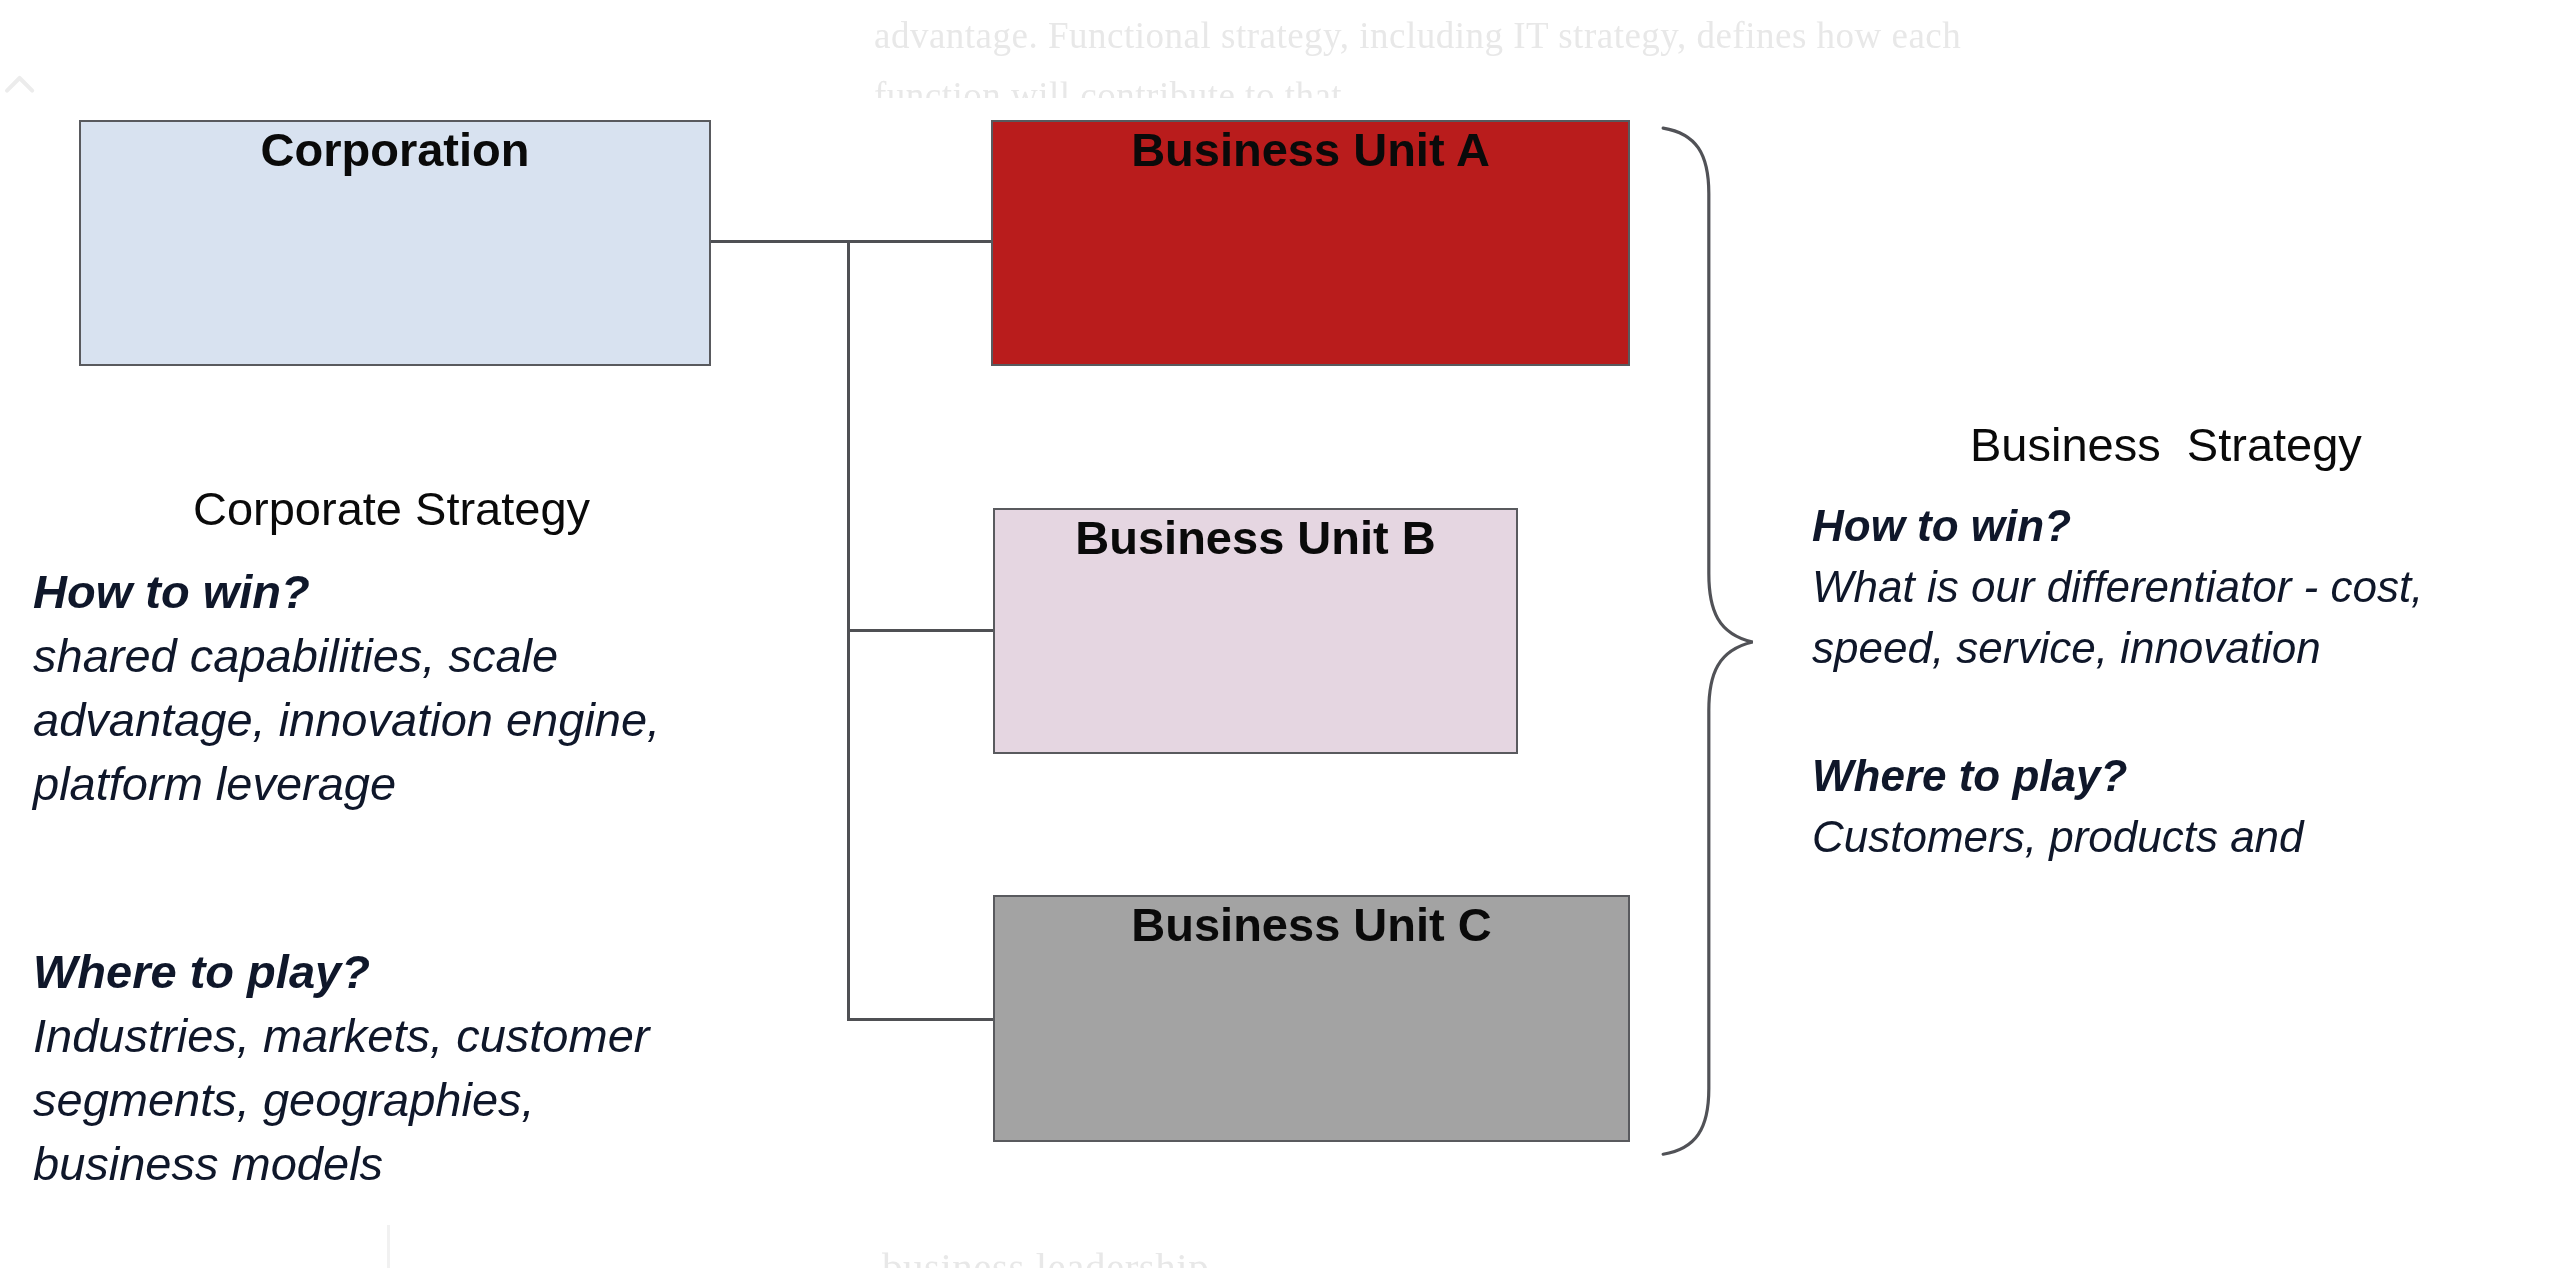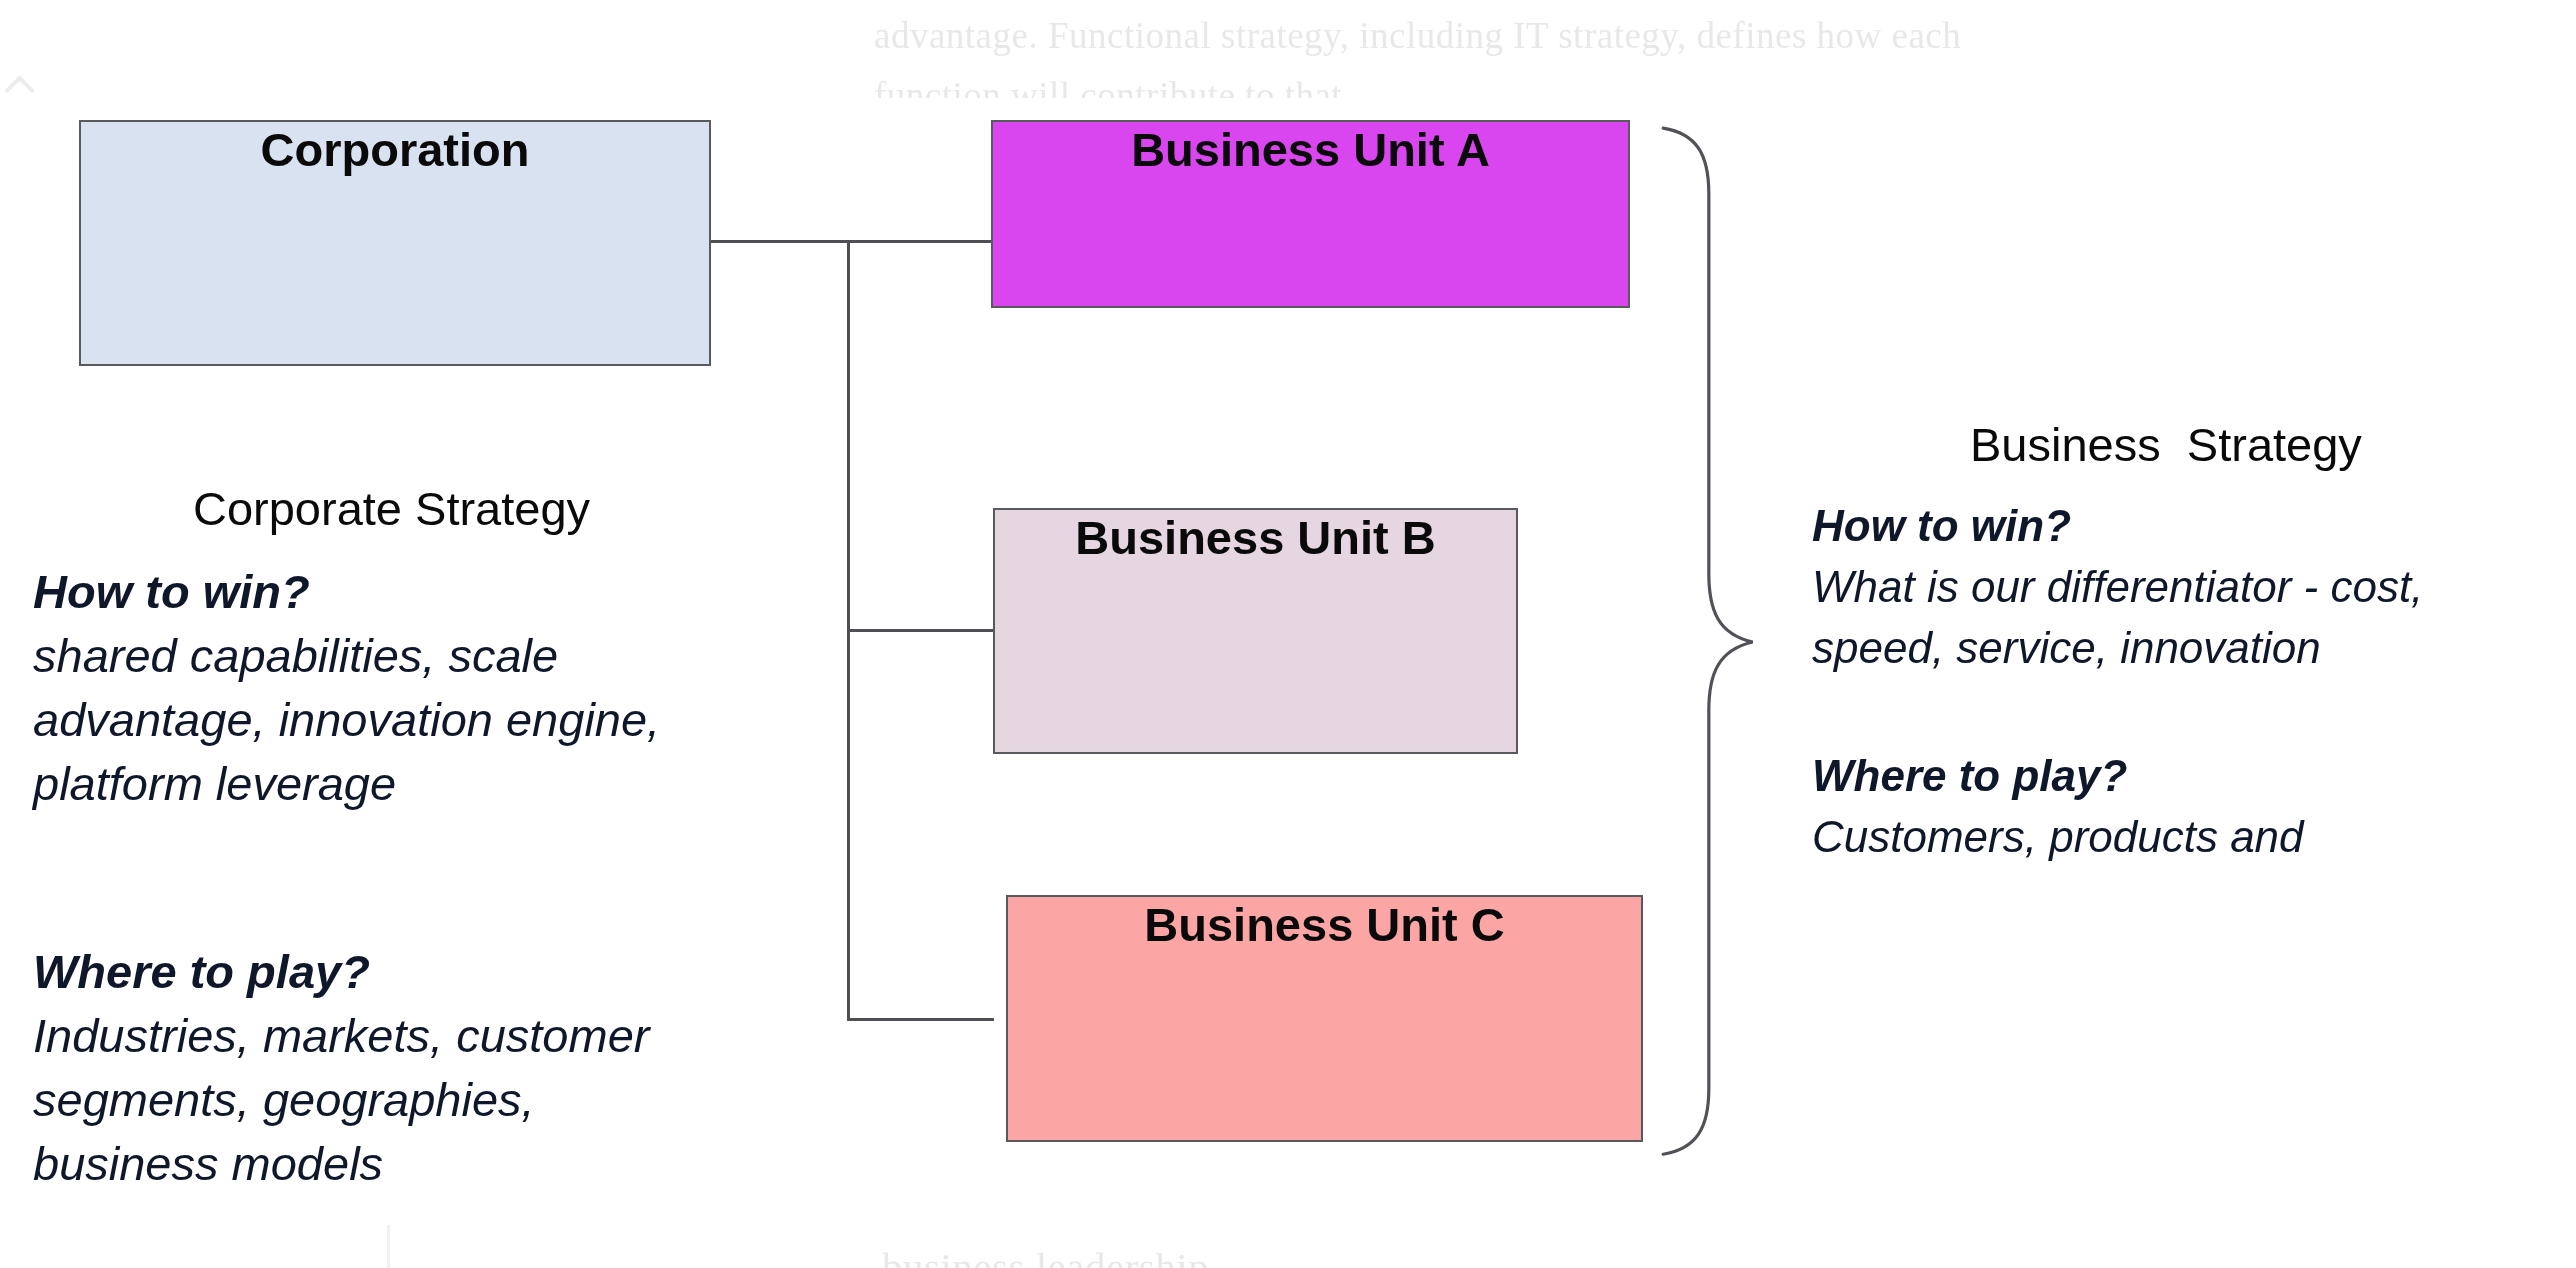--- a/index.html
+++ b/index.html
@@ -25,23 +25,23 @@
   .clip .faded{position:static;}
   
   .box{
     position:absolute;
     border:2.7px solid #595a5e;
     display:flex;
     justify-content:center;
     box-sizing:border-box;
   }
   .box-corp{left:79px;top:120px;width:632px;height:246px;background:#d8e2f0;}
-  .box-a{left:991px;top:120px;width:639px;height:188px;background:#d946ef;}
+  .box-a{left:991px;top:120px;width:639px;height:246px;background:#b91c1c;}
   .box-b{left:993px;top:508px;width:525px;height:246px;background:#e5d6e1;}
-  .box-c{left:993px;top:895px;width:637px;height:247px;background:#fca5a5;margin-left:13px;}
+  .box-c{left:993px;top:895px;width:637px;height:247px;background:#a3a3a3;}
   .box-label{
     font-weight:bold;
     font-size:47px;
     color:#0a0a0a;
     white-space:nowrap;
   }
   
   .conn{position:absolute;background:#4f5054;}
   .conn-corp-trunk{left:710px;top:240px;width:283px;height:2.7px;}
   .conn-trunk{left:847px;top:240px;width:2.7px;height:780px;}

